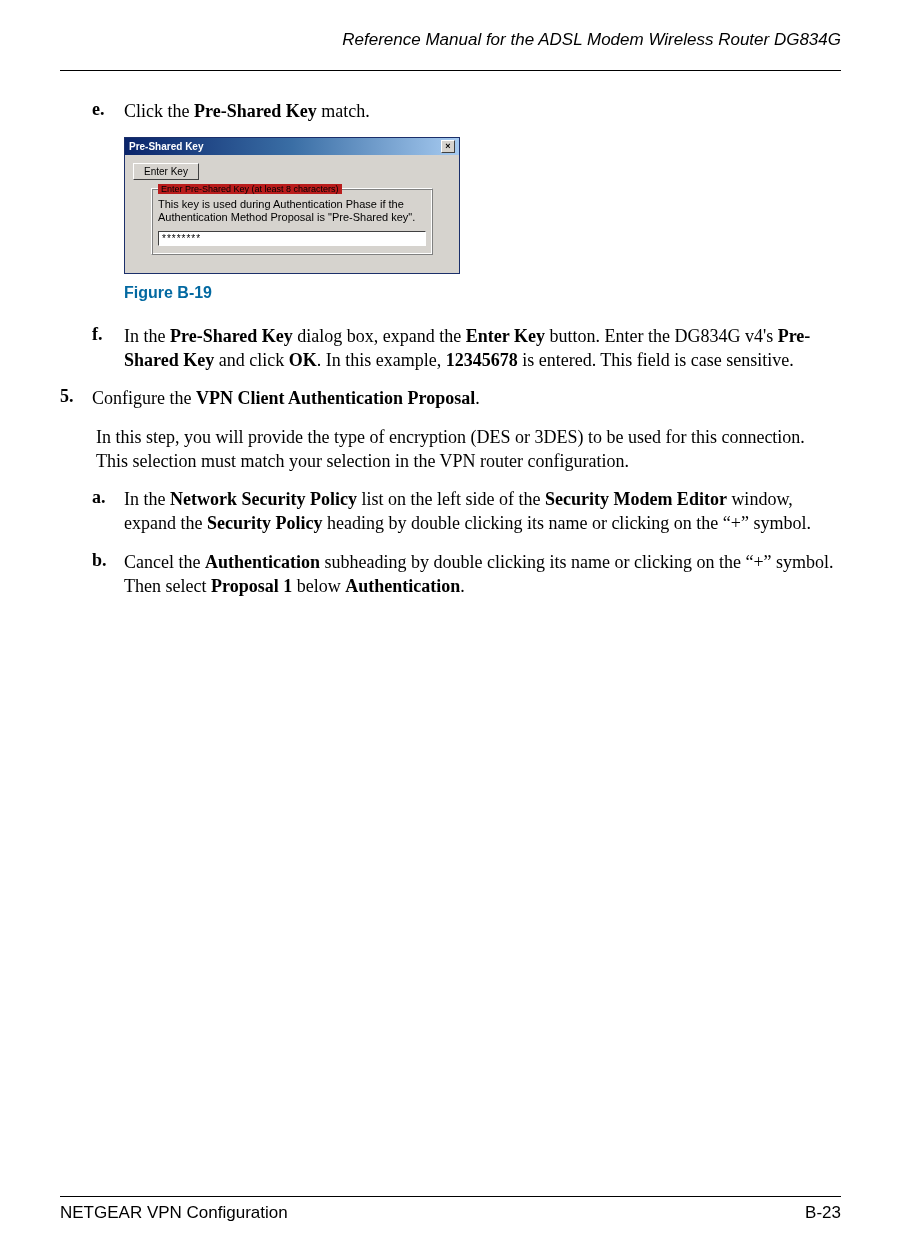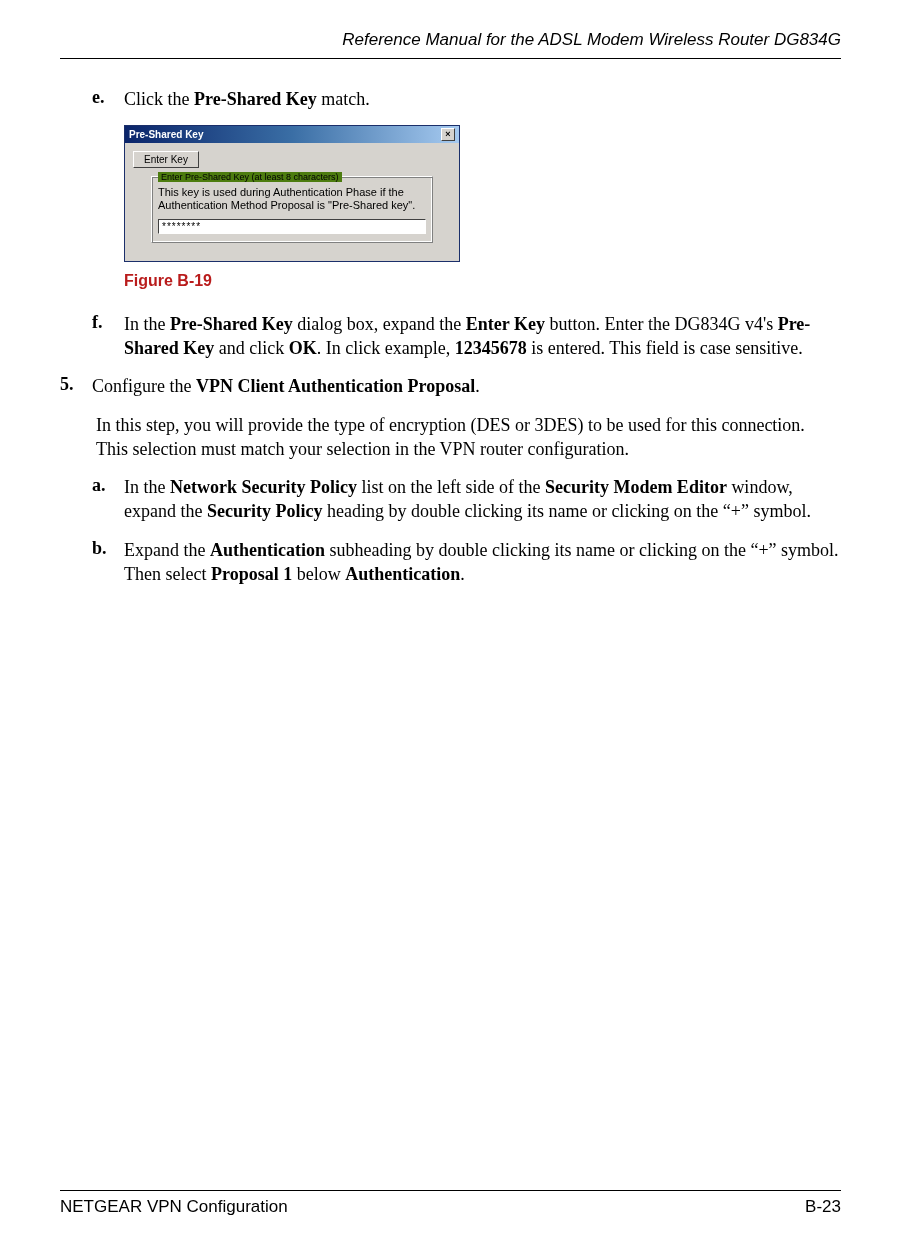--- a/index.html
+++ b/index.html
@@ -14,21 +14,21 @@
     padding: 0;
   }
   .page {
     padding: 30px 60px 0 60px;
   }
   .running-header {
     font-style: italic;
     font-family: Arial, Helvetica, sans-serif;
     text-align: right;
     font-size: 17px;
-    padding-bottom: 8px;
+    padding-bottom: 20px;
     border-bottom: 1.5px solid #000;
     margin-bottom: 28px;
   }
   .step {
     display: flex;
     margin-bottom: 14px;
   }
   .step-marker {
     font-weight: bold;
     min-width: 32px;
@@ -95,21 +95,21 @@
     border-top-color: #fff;
     border-left-color: #fff;
     box-shadow: inset 1px 1px 0 #808080, inset -1px -1px 0 #fff;
     margin: 0 18px 10px 18px;
     padding: 4px 6px 8px 6px;
     position: relative;
   }
   .groupbox-label {
     position: relative;
     top: -10px;
-    background: #4d7c0f;
+    background: #b91c1c;
     font-size: 9px;
     padding: 0 3px;
   }
   .groupbox-text {
     font-size: 11px;
     line-height: 1.2;
     margin-top: -6px;
   }
   .pw-input {
     width: 100%;
@@ -138,36 +138,36 @@
     width: 72px;
     font-size: 10px;
     margin: 0 8px;
     display: inline-block;
     text-align: center;
   }
 
   .figure-caption {
     font-family: Arial, Helvetica, sans-serif;
     font-weight: bold;
-    color: #b91c1c;
+    color: #0369a1;
     font-size: 16px;
     margin-left: 64px;
     margin-top: 8px;
     margin-bottom: 22px;
   }
 
   .para {
     line-height: 1.35;
     margin-bottom: 14px;
   }
   .para-indent { margin-left: 36px; }
 
   .footer {
     position: absolute;
-    bottom: 30px;
+    bottom: 24px;
     left: 60px;
     right: 60px;
   }
   .footer-rule {
     border-top: 1.5px solid #000;
     margin-bottom: 6px;
   }
   .footer-line1 {
     display: flex;
     justify-content: space-between;
@@ -211,21 +211,21 @@
         </div>
       </div>
     </div>
   </div>
 
   <div class="figure-caption">Figure B-19</div>
 
   <div class="step indent-1">
     <div class="step-marker">f.</div>
     <div class="step-body">
-      <span>In the </span><span class="bold">Pre-Shared Key</span><span> dialog box, expand the </span><span class="bold">Enter Key</span><span> button. Enter the DG834G v4's </span><span class="bold">Pre-Shared Key</span><span> and click </span><span class="bold">OK</span><span>. In click example, </span><span class="bold">12345678</span><span> is entered. This field is case sensitive.</span>
+      <span>In the </span><span class="bold">Pre-Shared Key</span><span> dialog box, expand the </span><span class="bold">Enter Key</span><span> button. Enter the DG834G v4's </span><span class="bold">Pre-Shared Key</span><span> and click </span><span class="bold">OK</span><span>. In this example, </span><span class="bold">12345678</span><span> is entered. This field is case sensitive.</span>
     </div>
   </div>
 
   <div class="step">
     <div class="step-marker">5.</div>
     <div class="step-body">
       <span>Configure the </span><span class="bold">VPN Client Authentication Proposal</span><span>.</span>
     </div>
   </div>
 
@@ -234,21 +234,21 @@
   <div class="step indent-1">
     <div class="step-marker">a.</div>
     <div class="step-body">
       <span>In the </span><span class="bold">Network Security Policy</span><span> list on the left side of the </span><span class="bold">Security Modem Editor</span><span> window, expand the </span><span class="bold">Security Policy</span><span> heading by double clicking its name or clicking on the “+” symbol.</span>
     </div>
   </div>
 
   <div class="step indent-1">
     <div class="step-marker">b.</div>
     <div class="step-body">
-      <span>Expand the </span><span class="bold">Authentication</span><span> subheading by double clicking its name or clicking on the “+” symbol. Then select </span><span class="bold">Proposal 1</span><span> below </span><span class="bold">Authentication</span><span>.</span>
+      <span>Cancel the </span><span class="bold">Authentication</span><span> subheading by double clicking its name or clicking on the “+” symbol. Then select </span><span class="bold">Proposal 1</span><span> below </span><span class="bold">Authentication</span><span>.</span>
     </div>
   </div>
 
 </div>
 
 <div class="footer">
   <div class="footer-rule"></div>
   <div class="footer-line1">
     <span>NETGEAR VPN Configuration</span>
     <span>B-23</span>

